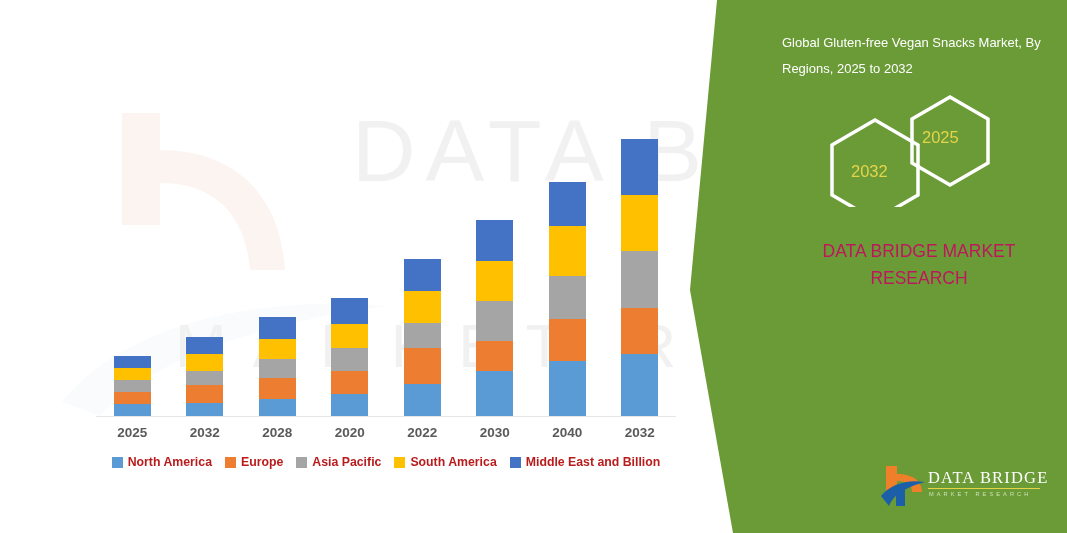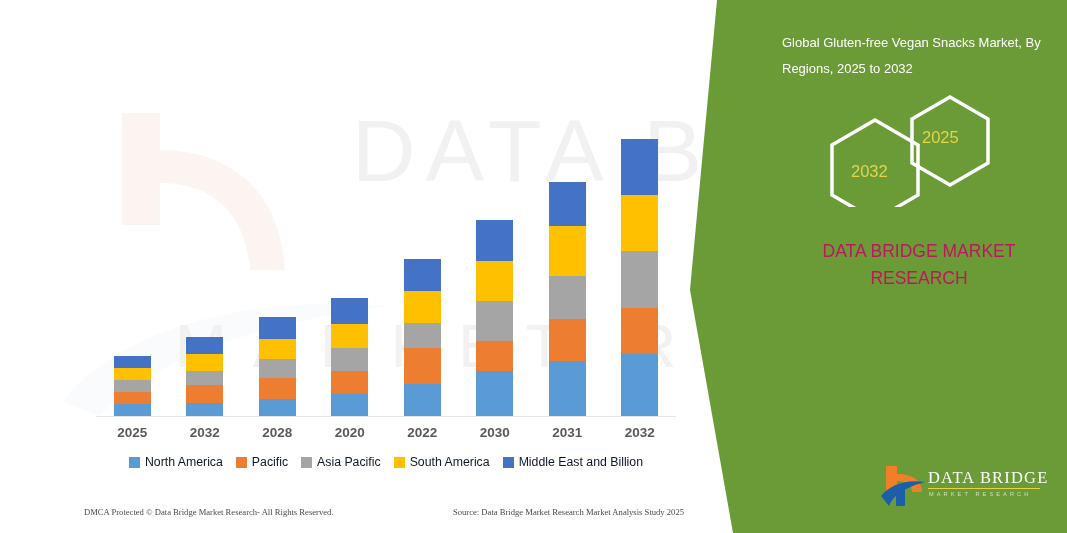--- a/index.html
+++ b/index.html
@@ -101,21 +101,21 @@
     position: absolute;
     left: 96px; top: 455px;
     width: 580px;
     display: flex;
     align-items: center;
     justify-content: center;
     gap: 13px;
   }
   .legend-item { display: flex; align-items: center; gap: 5px; }
   .legend-swatch { width: 11px; height: 11px; display: inline-block; }
-  .legend-label { font-size: 12.3px; font-weight: normal; color: #0f172a; white-space: nowrap; }
+  .legend-label { font-size: 12.3px; font-weight: bold; color: #b91c1c; white-space: nowrap; }
 
   
   .footer {
     position: absolute;
     left: 84px; top: 507px;
     width: 600px;
     display: flex;
     justify-content: space-between;
     font-family: "Liberation Serif", serif;
     font-size: 8.6px;
@@ -278,51 +278,47 @@
       </div>
     <div class="axis-line"></div>
   </div>
   <div class="x-labels" id="xlabels">
       <div class="x-label">2025</div>
       <div class="x-label">2032</div>
       <div class="x-label">2028</div>
       <div class="x-label">2020</div>
       <div class="x-label">2022</div>
       <div class="x-label">2030</div>
-      <div class="x-label">2031</div>
+      <div class="x-label">2040</div>
       <div class="x-label">2032</div>
     </div>
 
   <div class="legend" id="legend">
       <div class="legend-item">
         <span class="legend-swatch" style="background: rgb(91, 155, 213);"></span>
         <span class="legend-label">North America</span>
       </div>
       <div class="legend-item">
         <span class="legend-swatch" style="background: rgb(237, 125, 49);"></span>
-        <span class="legend-label">Pacific</span>
+        <span class="legend-label">Europe</span>
       </div>
       <div class="legend-item">
         <span class="legend-swatch" style="background: rgb(165, 165, 165);"></span>
         <span class="legend-label">Asia Pacific</span>
       </div>
       <div class="legend-item">
         <span class="legend-swatch" style="background: rgb(255, 192, 0);"></span>
         <span class="legend-label">South America</span>
       </div>
       <div class="legend-item">
         <span class="legend-swatch" style="background: rgb(68, 114, 196);"></span>
         <span class="legend-label">Middle East and Billion</span>
       </div>
     </div>
 
-  <div class="footer">
-    <span>DMCA Protected © Data Bridge Market Research-  All Rights Reserved.</span>
-    <span>Source: Data Bridge Market Research  Market Analysis Study 2025</span>
-  </div>
 
   <div class="green-panel"></div>
   <div class="green-title">Global Gluten-free Vegan Snacks Market, By Regions, 2025 to 2032</div>
 
   <div class="hexes">
     <svg width="190" height="115" viewBox="0 0 190 115">
       <polygon points="55,28 98,53 98,103 55,128 12,103 12,53" fill="none" stroke="#ffffff" stroke-width="3.5"></polygon>
       <polygon points="130,5 168,27 168,71 130,93 92,71 92,27" fill="none" stroke="#ffffff" stroke-width="3.5"></polygon>
     </svg>
     <div class="hex-label hex-2025-label">2025</div>

